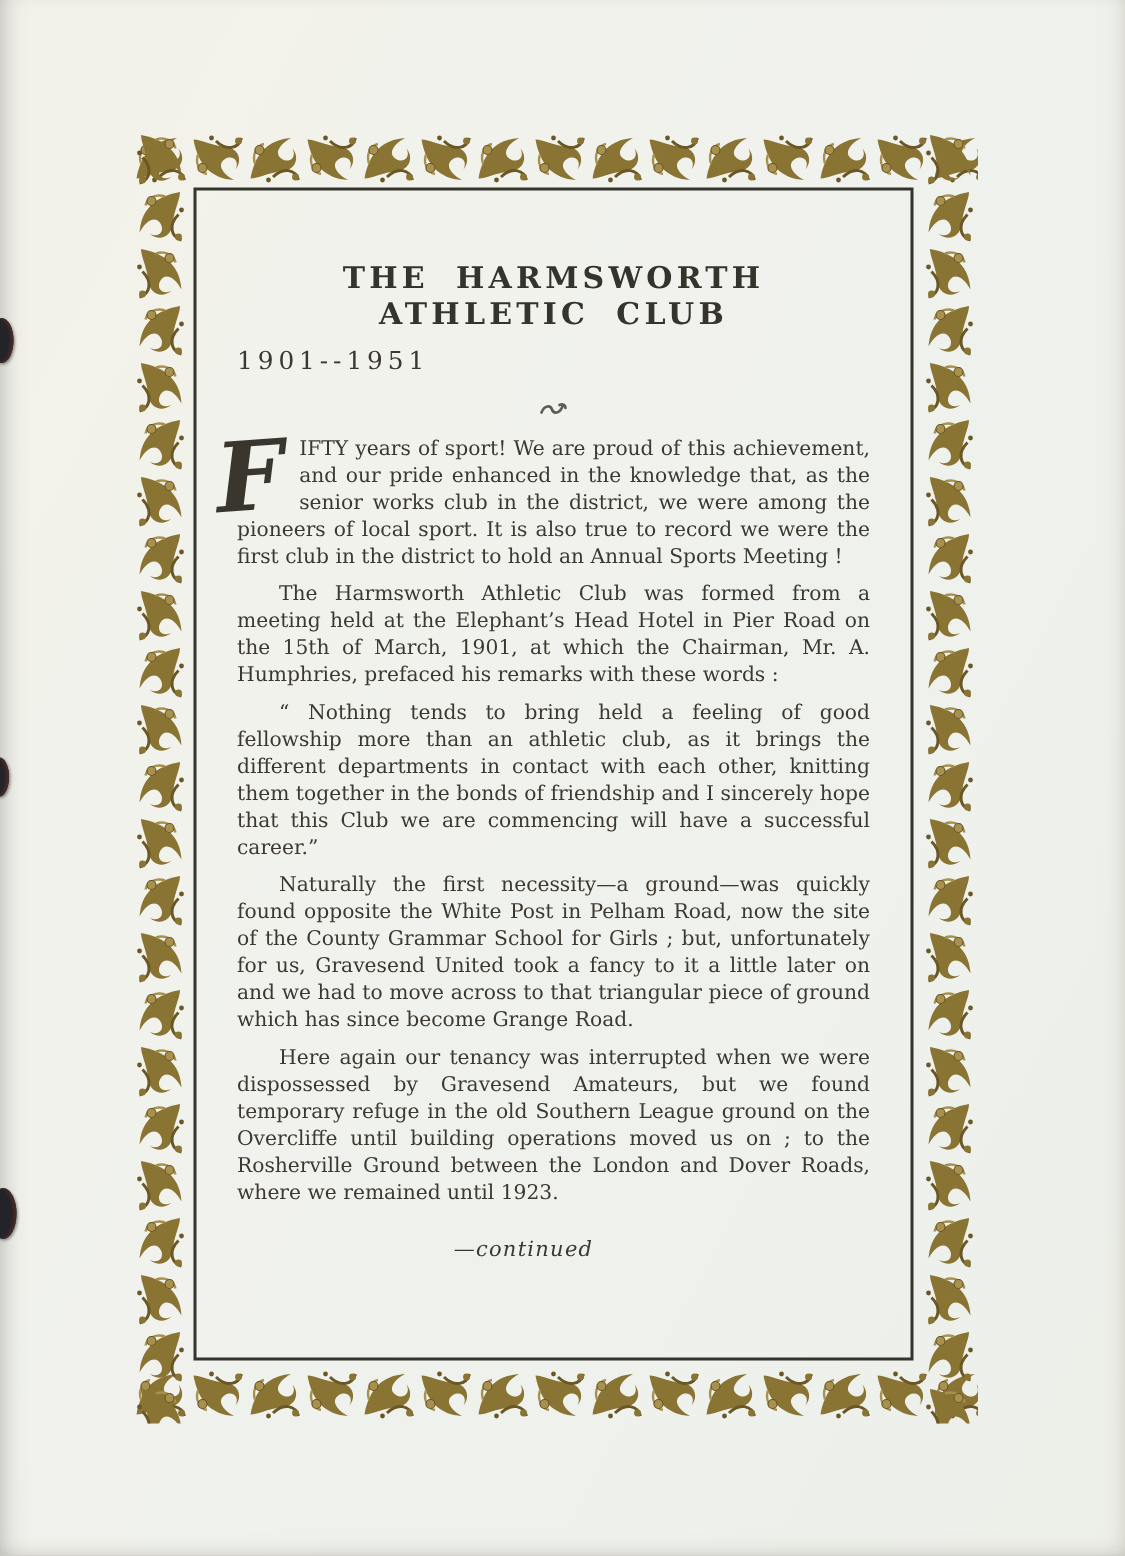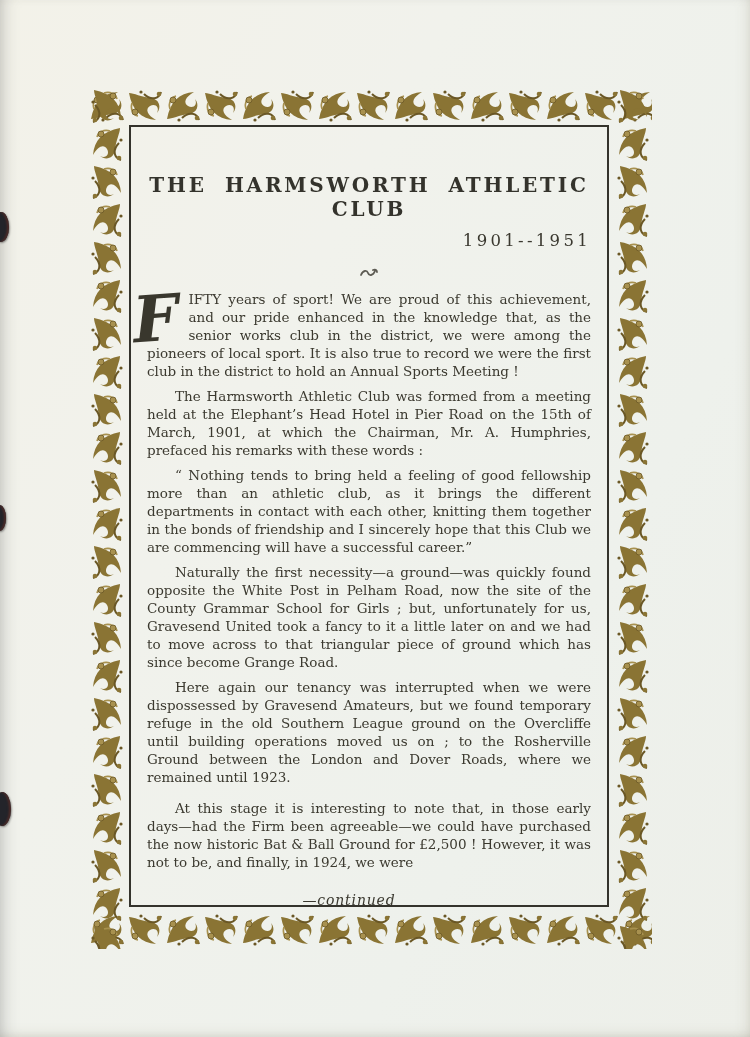--- a/index.html
+++ b/index.html
@@ -27,29 +27,29 @@
   .strip{position:absolute;overflow:hidden;}
   .strip.top   {left:88px; top:87px;  width:564px;height:38px;}
   .strip.bottom{left:88px; top:911px; width:564px;height:38px;}
   .strip.left  {left:88px; top:87px;  width:38px; height:862px;}
   .strip.right {left:614px;top:87px;  width:38px; height:862px;}
 
   
   .frame{
     position:absolute;left:129px;top:125px;width:480px;height:782px;
     box-sizing:border-box;border:2px solid #34332c;
-    padding:0 16px;
+    padding:0 27px;
   }
   .title{
     margin:46px 0 0 0;text-align:center;
     font-size:20px;font-weight:bold;color:#34332c;
     letter-spacing:.14em;word-spacing:.42em;
   }
   .years{
-    margin-top:10px;text-align:right;
+    margin-top:10px;text-align:left;
     font-size:16.5px;color:#3a382f;letter-spacing:.2em;
     font-variant-numeric:oldstyle-nums;
   }
   .divider{margin-top:14px;text-align:center;height:16px;line-height:16px;}
   .divider svg{vertical-align:middle;opacity:.85;}
 
   .body{
     margin-top:10px;
     font-size:13.5px;line-height:18px;
     text-align:justify;
@@ -194,18 +194,17 @@
         <path d="M2,8 C4,3 8,3 9,6 C10,9 14,9 16,4 M14,3 C16,2 18,3 18,5" fill="none" stroke="#45433a" stroke-width="1.8" stroke-linecap="round"></path>
       </svg>
     </div>
 
     <div class="body">
       <p class="opening"><span class="dropcap">F</span><span>IFTY years of sport!  We are proud of this achievement, and our pride enhanced in the knowledge that, as the senior works club in the district, we were among the pioneers of local sport.  It is also true to record we were the first club in the district to hold an Annual Sports Meeting !</span></p>
       <p>The Harmsworth Athletic Club was formed from a meeting held at the Elephant’s Head Hotel in Pier Road on the 15th of March, 1901, at which the Chairman, Mr. A. Humphries, prefaced his remarks with these words :</p>
       <p>“ Nothing tends to bring held a feeling of good fellowship more than an athletic club, as it brings the different departments in contact with each other, knitting them together in the bonds of friendship and I sincerely hope that this Club we are commencing will have a successful career.”</p>
       <p>Naturally the first necessity—a ground—was quickly found opposite the White Post in Pelham Road, now the site of the County Grammar School for Girls ; but, unfortunately for us, Gravesend United took a fancy to it a little later on and we had to move across to that triangular piece of ground which has since become Grange Road.</p>
       <p>Here again our tenancy was interrupted when we were dispossessed by Gravesend Amateurs, but we found temporary refuge in the old Southern League ground on the Overcliffe until building operations moved us on ; to the Rosherville Ground between the London and Dover Roads, where we remained until 1923.</p>
-      <p class="last">At this stage it is interesting to note that, in those early days—had the Firm been agreeable—we could have purchased the now historic Bat &amp; Ball Ground for £2,500 !  However, it was not to be, and finally, in 1924, we were</p>
       <div class="continued">—continued</div>
     </div>
 
   </div>
 </div>
 
 </body></html>

